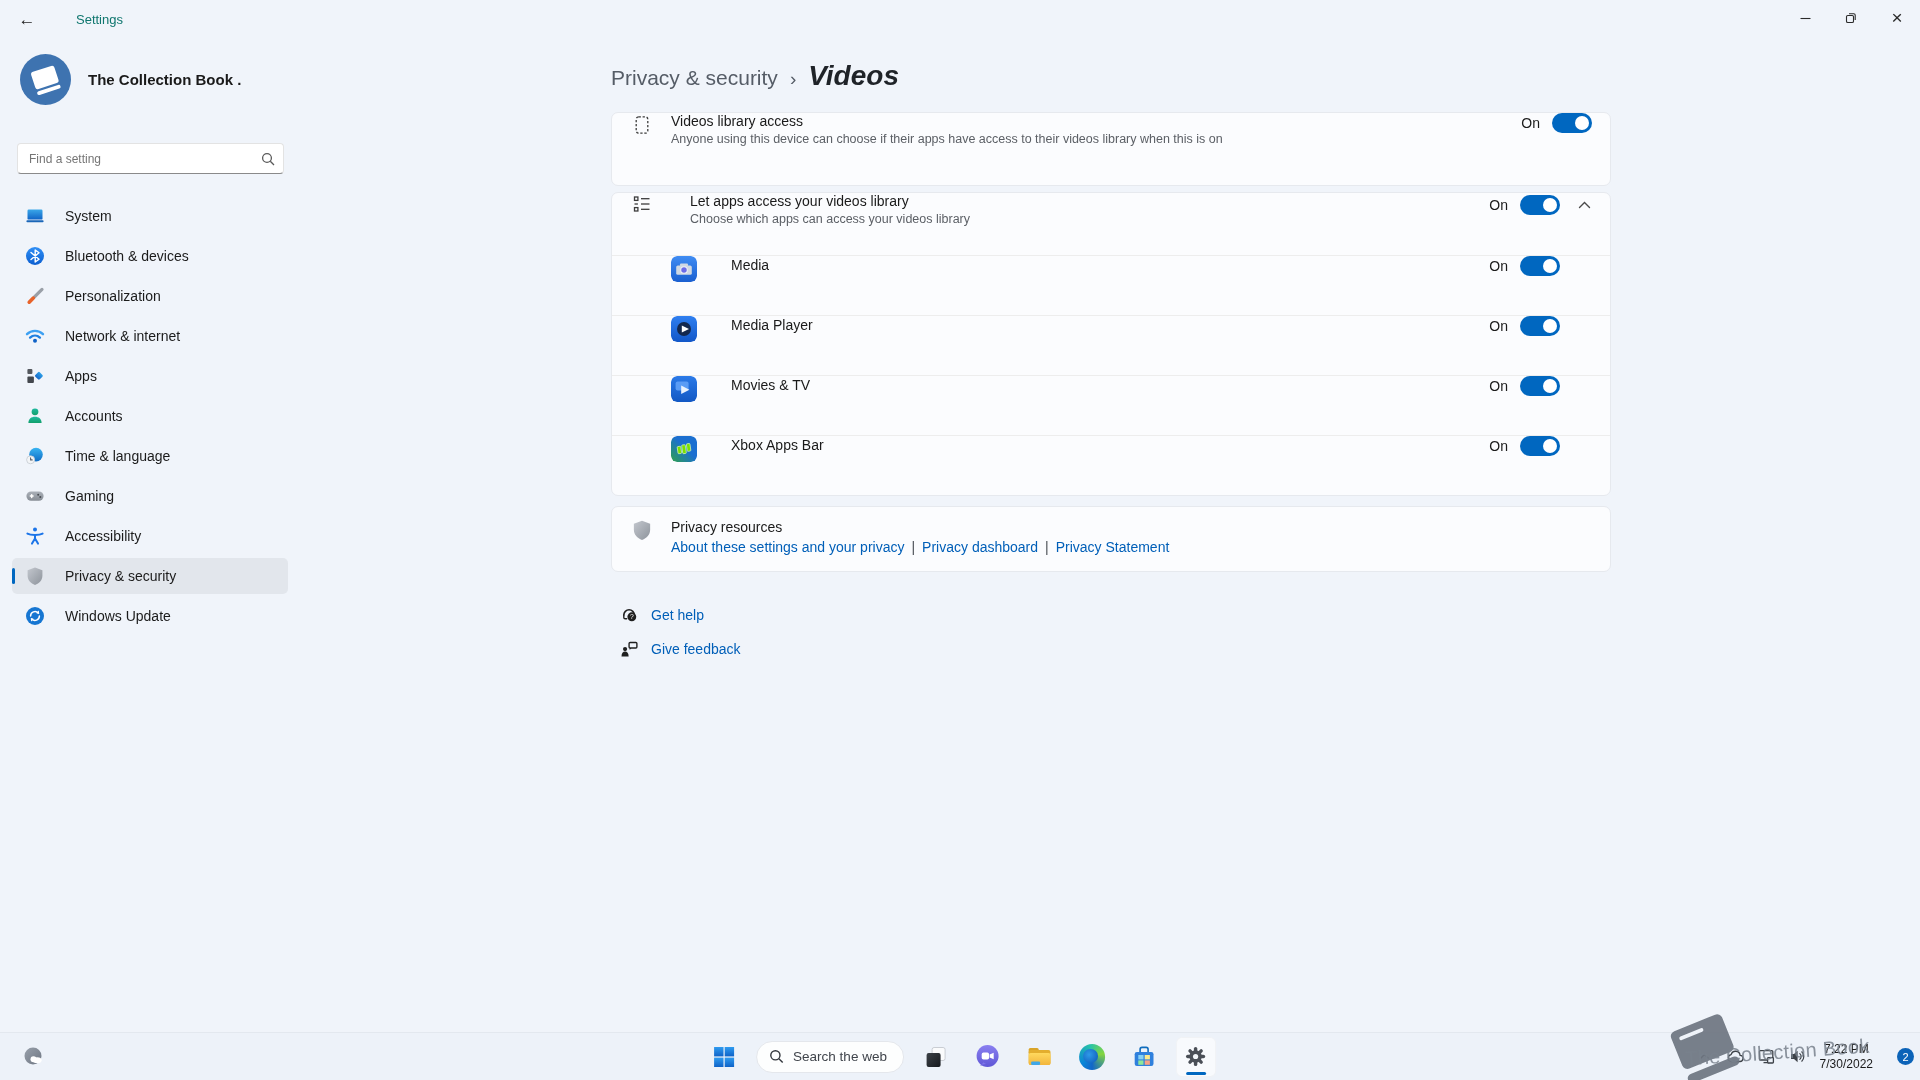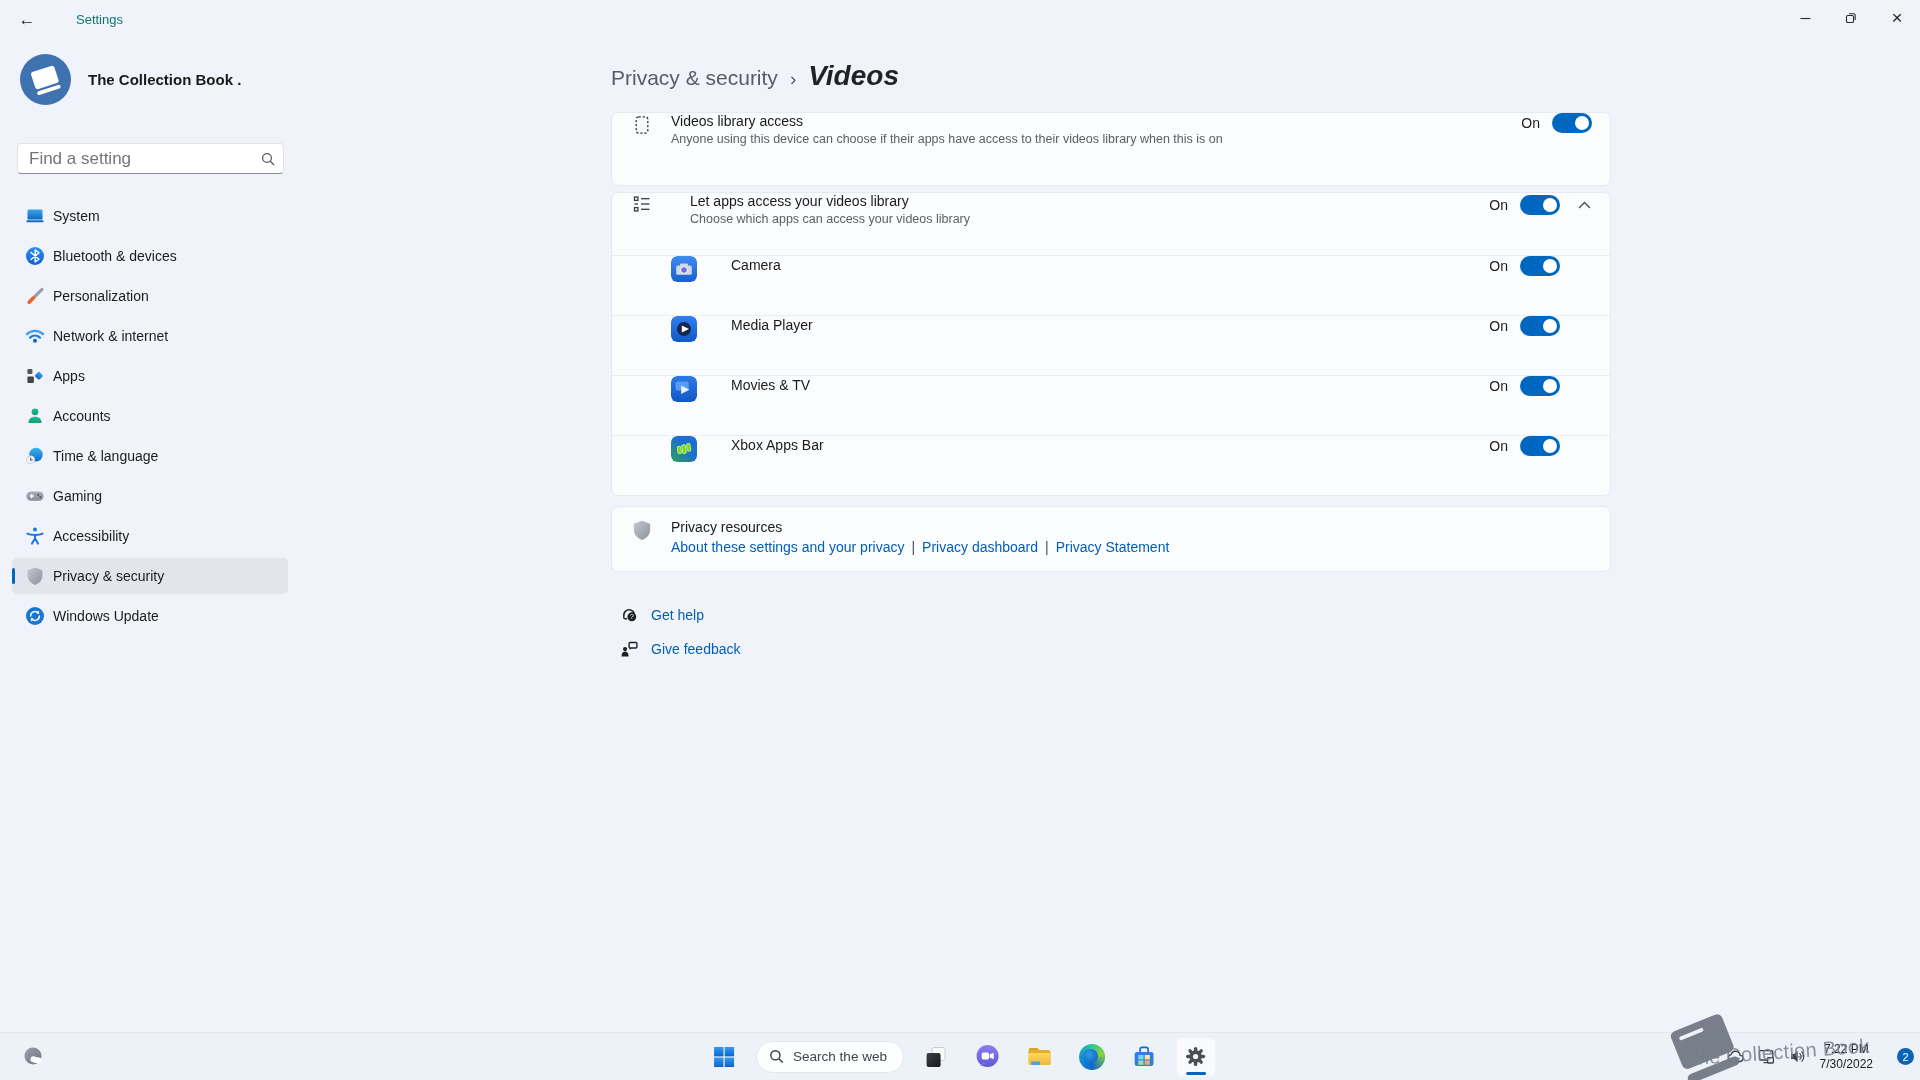--- a/index.html
+++ b/index.html
@@ -20,25 +20,25 @@
   .win-btn{width:46px;height:36px;display:flex;align-items:center;justify-content:center;color:#2a2a2a;}
   .win-btn.close{font-size:19px;}
 
   
   .sidebar{position:absolute;left:0;top:40px;bottom:48px;width:300px;}
   .account{display:flex;align-items:center;gap:17px;margin:14px 16px 0 20px;}
   .avatar{width:51px;height:51px;flex:none;}
   .account-name{font-size:15px;font-weight:700;color:#1a1a1a;}
   .searchbox{margin:38px 16px 0 17px;height:31px;background:#fff;border:1px solid #e3e3e3;
     border-bottom:1px solid #8a8a8a;border-radius:4px;display:flex;align-items:center;padding:0 8px 0 11px;}
-  .search-input{flex:1;border:none;outline:none;background:transparent;font-size:17px;color:#1b1b1b;}
+  .search-input{flex:1;border:none;outline:none;background:transparent;font-size:12px;color:#1b1b1b;}
   .search-input::placeholder{color:#757575;}
   .nav{margin:24px 12px 0 12px;}
   .nav-item{position:relative;height:36px;margin-bottom:4px;border-radius:5px;display:flex;
-    align-items:center;gap:8px;padding-left:13px;cursor:pointer;}
+    align-items:center;gap:20px;padding-left:13px;cursor:pointer;}
   .nav-item .nicon{width:20px;height:20px;flex:none;display:flex;align-items:center;justify-content:center;}
   .nav-item .nlabel{font-size:14px;color:#1b1b1b;}
   .nav-item.selected{background:rgba(0,0,0,0.055);}
   .nav-item.selected::before{content:"";position:absolute;left:0;top:10px;width:3px;height:16px;
     border-radius:2px;background:var(--accent);}
 
   
   .main{position:absolute;left:300px;top:40px;bottom:48px;right:0;overflow:hidden;}
   .content{width:1000px;margin-left:311px;padding-top:20px;}
   .breadcrumb{display:flex;align-items:baseline;height:38px;margin-bottom:14px;}
@@ -377,21 +377,21 @@
                   <stop offset="0" stop-color="#3f8cf3"></stop>
                   <stop offset="1" stop-color="#1a5fd0"></stop>
                 </linearGradient>
               </defs>
             <rect width="26" height="26" rx="6" fill="url(#camg)"></rect>
             <rect x="9" y="7.4" width="8" height="3" rx="1" fill="#cfd8e3"></rect>
             <rect x="5.2" y="9.4" width="15.6" height="9.4" rx="1.6" fill="#cfd8e3"></rect>
             <circle cx="13" cy="14" r="3.3" fill="#6b6be8" stroke="#eef2f7" stroke-width="1.1"></circle>
           </svg>
         </div>
-        <div class="txt-col"><span class="app-name">Camera</span></div>
+        <div class="txt-col"><span class="app-name">Media</span></div>
         <div class="right-cluster">
           <span class="on-label">On</span>
           <div class="toggle"></div>
           <div class="chev-spacer"></div>
         </div>
       </div>
 
       <div class="row">
         <div class="app-icon-col">
           <svg class="app-tile" viewBox="0 0 26 26">

